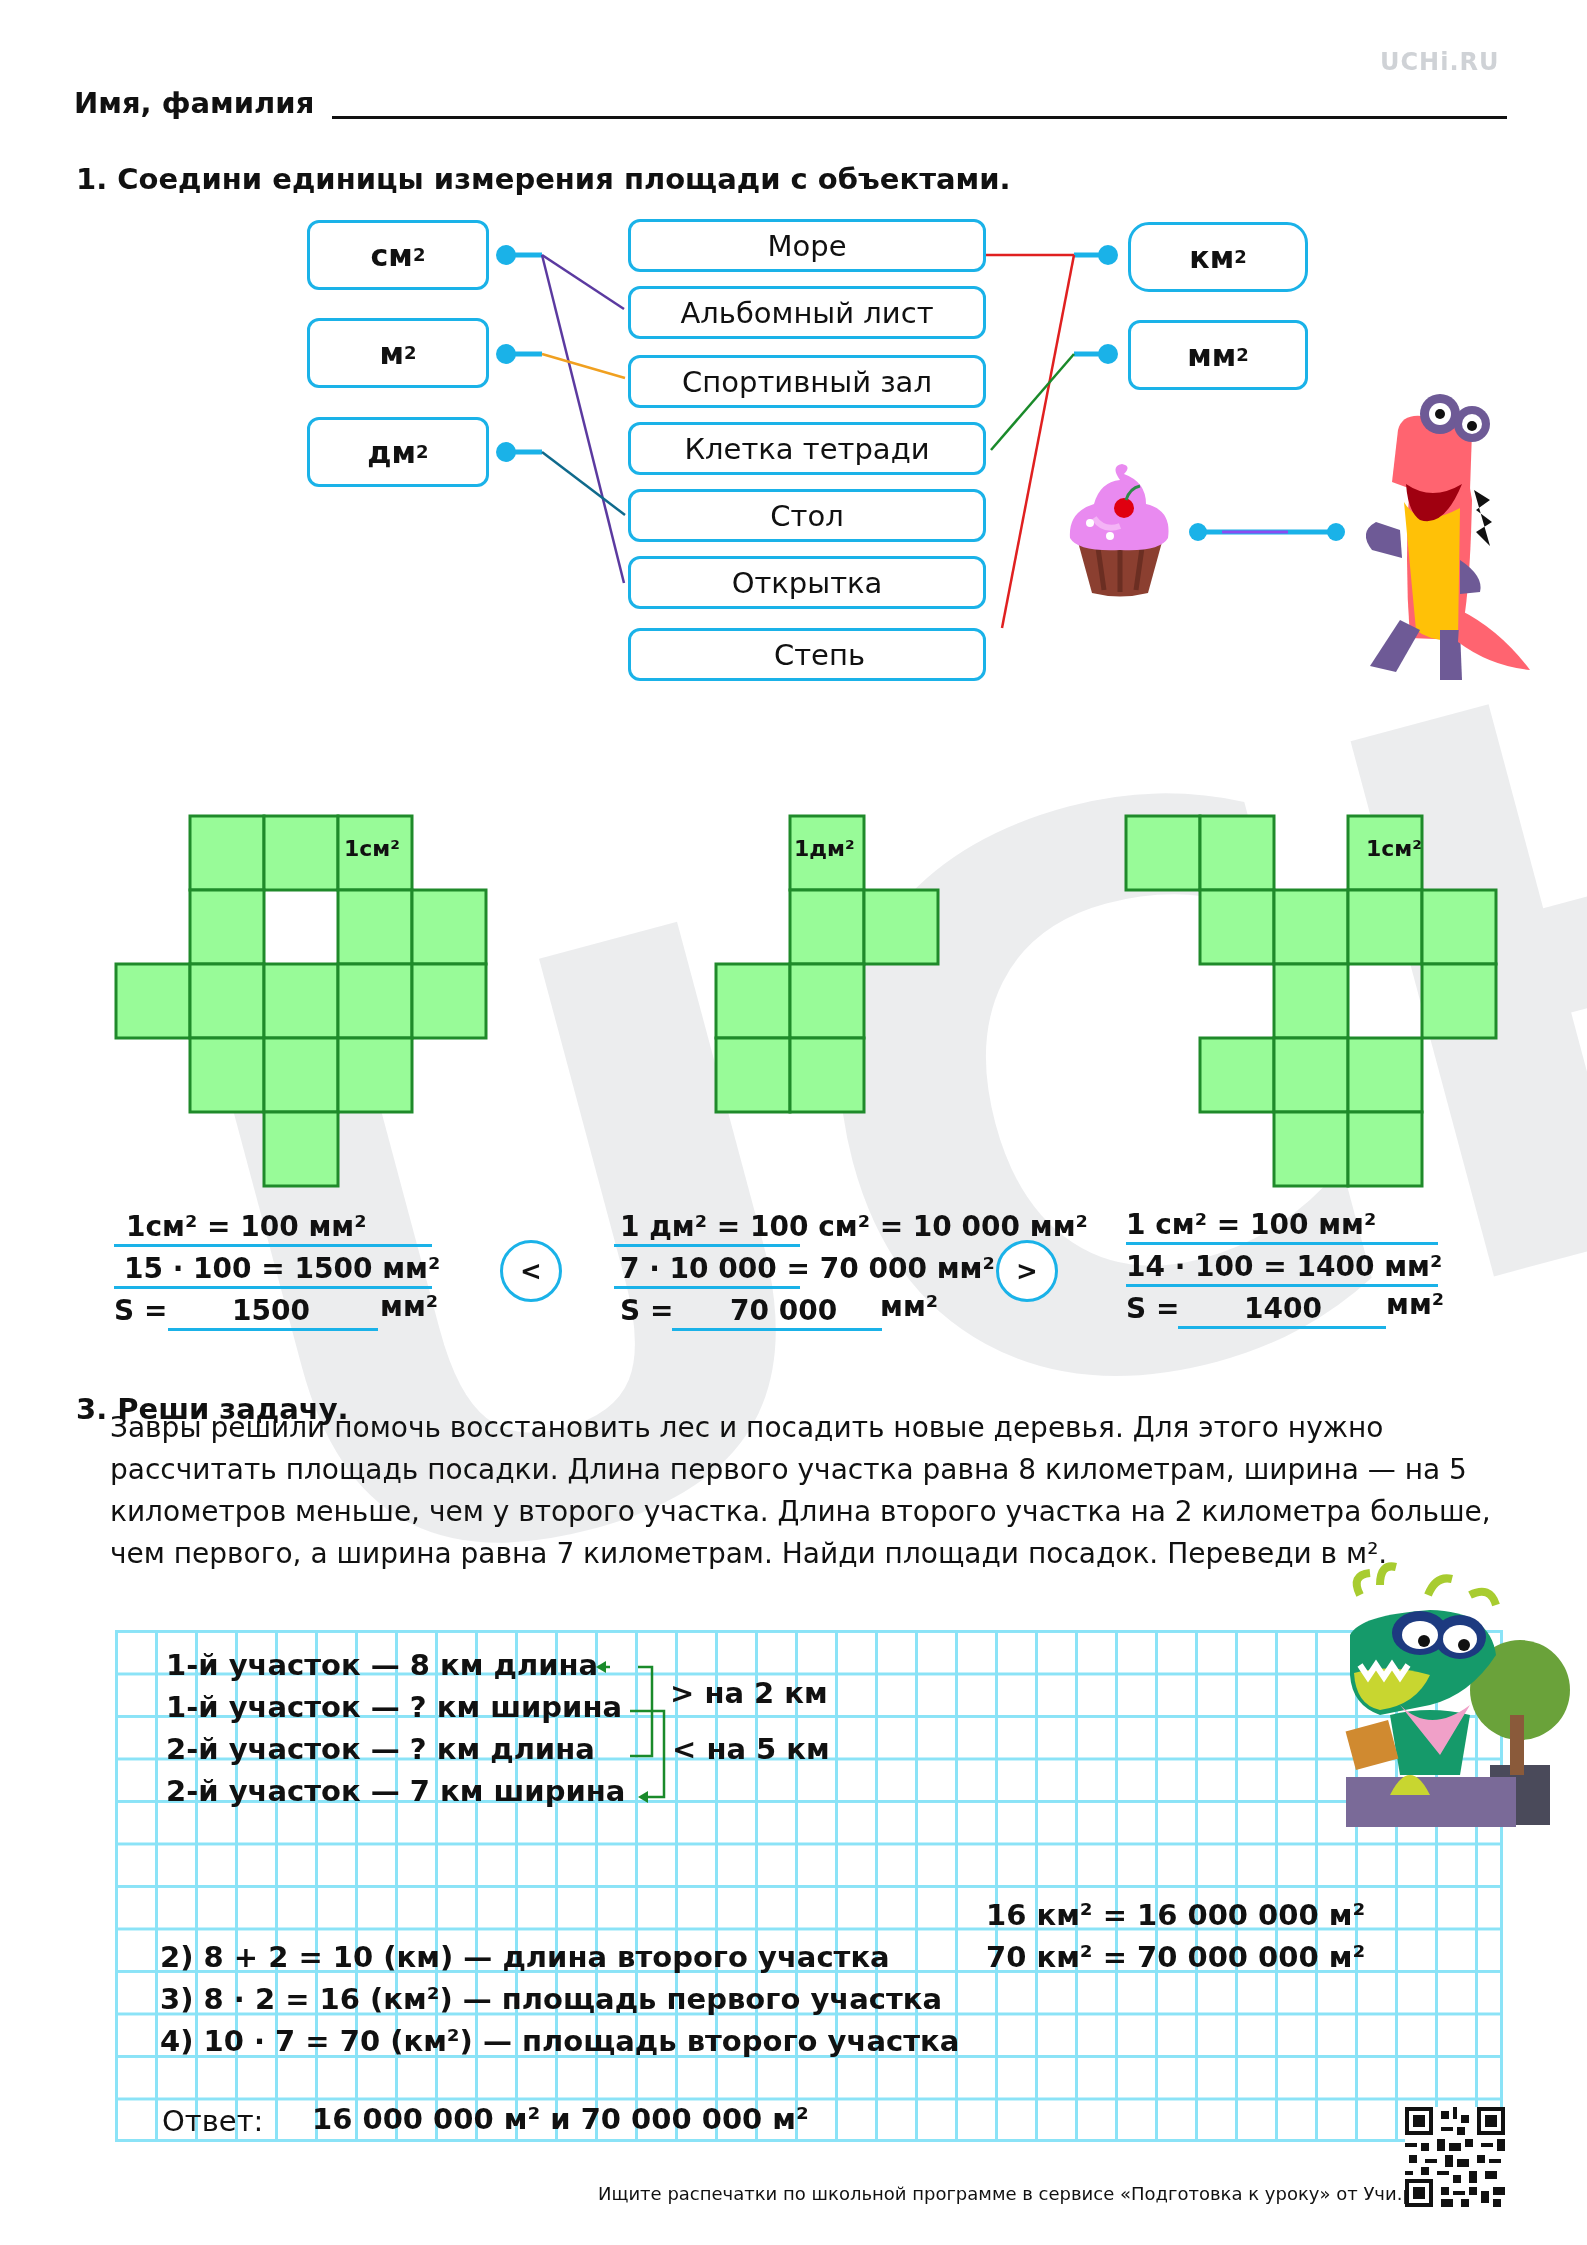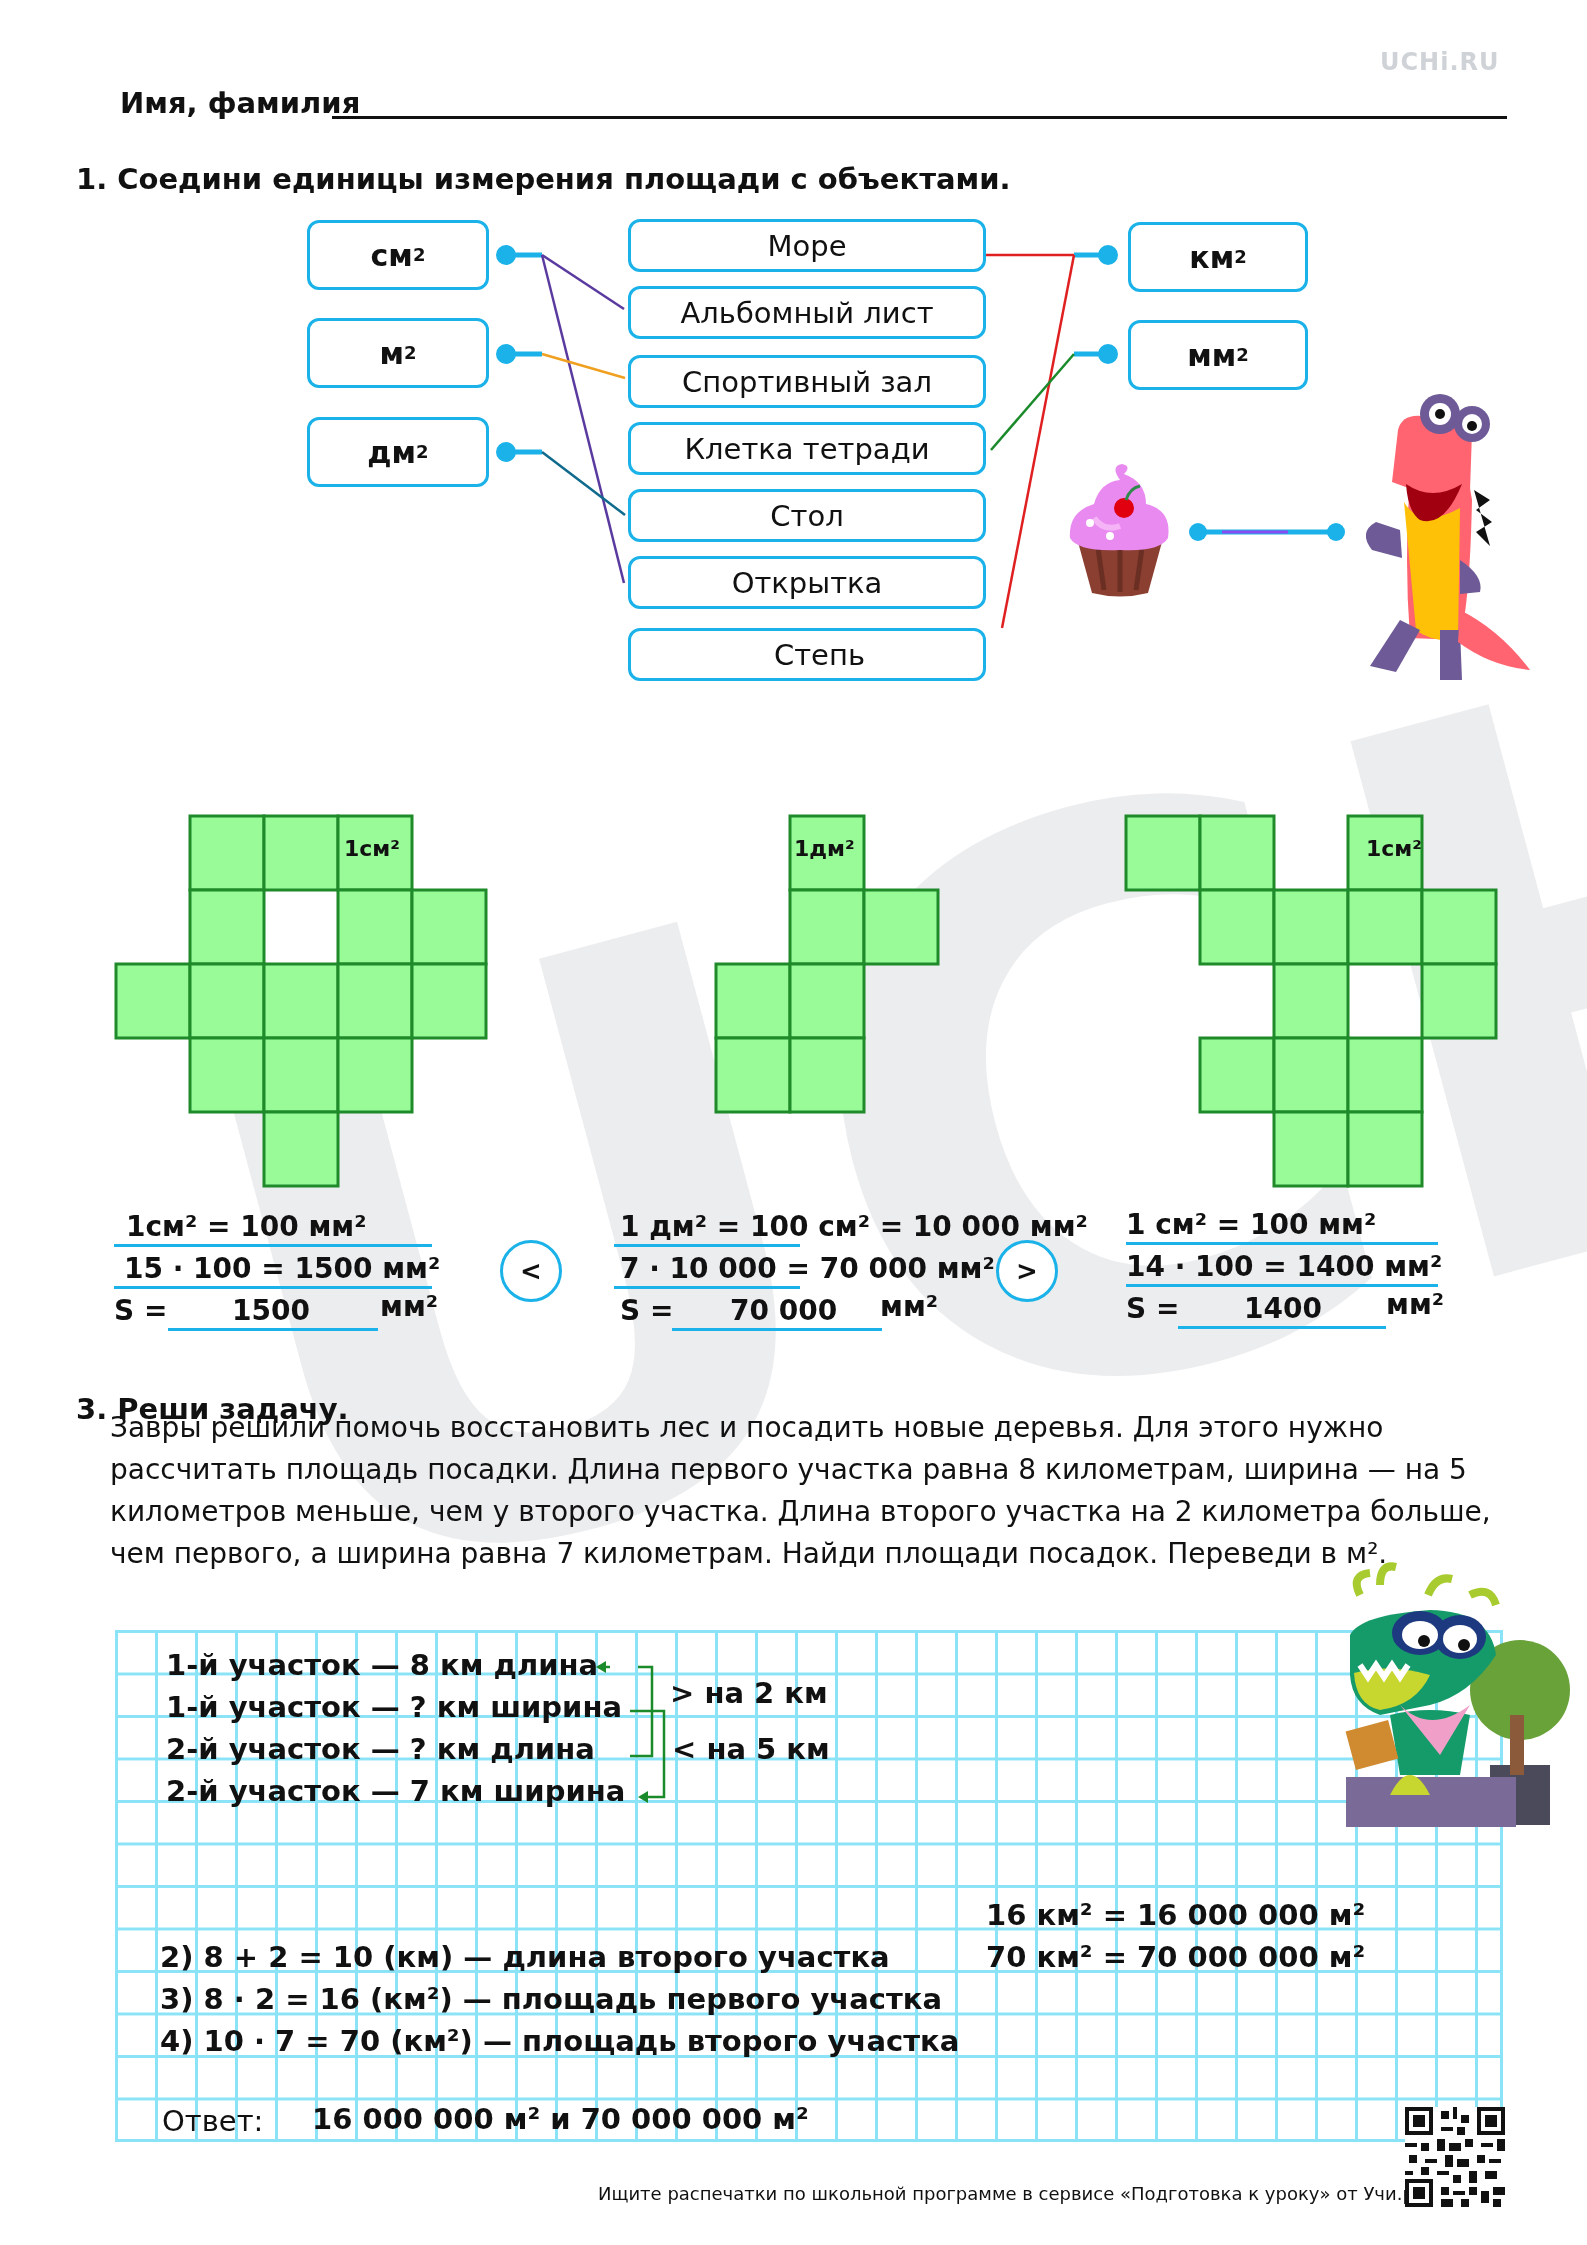--- a/index.html
+++ b/index.html
@@ -3,21 +3,21 @@
 <meta charset="utf-8">
 <style>
   html, body { margin: 0; padding: 0; background: #ffffff; }
   body { width: 1587px; height: 2245px; position: relative; overflow: hidden;
          font-family: "DejaVu Sans", "Liberation Sans", sans-serif; color: #111; }
   .abs { position: absolute; }
   .watermark { position: absolute; left: 0; top: 0; width: 1587px; height: 2245px; pointer-events: none; z-index: 0; }
   .layer { position: absolute; left: 0; top: 0; width: 1587px; height: 2245px; z-index: 1; }
 
   .logo { left: 1380px; top: 48px; font-size: 24px; font-weight: bold; color: #cfd2d6; letter-spacing: 1px; }
-  .name-label { left: 74px; top: 86px; font-size: 29px; font-weight: bold; margin-left: 46px; }
+  .name-label { left: 74px; top: 86px; font-size: 29px; font-weight: bold; }
   .name-line { left: 332px; top: 116px; width: 1175px; height: 3px; background: #111; }
 
   .h { font-size: 29px; font-weight: bold; }
   .h-num { margin-right: 10px; }
 
   .box { position: absolute; border: 3px solid #1ab2e8; border-radius: 12px; background: #fff;
          display: flex; align-items: center; justify-content: center; box-sizing: border-box; }
   .unit-box { width: 182px; height: 70px; font-size: 30px; font-weight: bold; }
   .obj-box { width: 358px; height: 53px; font-size: 29px; }
   sup { font-size: 0.6em; line-height: 0; }
@@ -109,21 +109,21 @@
   </div>
 
   <div class="box obj-box" style="left:628px; top:219px;">Море</div>
   <div class="box obj-box" style="left:628px; top:286px;">Альбомный лист</div>
   <div class="box obj-box" style="left:628px; top:355px;">Спортивный зал</div>
   <div class="box obj-box" style="left:628px; top:422px;">Клетка тетради</div>
   <div class="box obj-box" style="left:628px; top:489px;text-align:center;">Стол</div>
   <div class="box obj-box" style="left:628px; top:556px;">Открытка</div>
   <div class="box obj-box" style="left:628px; top:628px;padding-left:25px;">Степь</div>
 
-  <div class="box unit-box" style="left:1128px; top:222px; width:180px;">
+  <div class="box unit-box" style="left:1128px; top:222px; width:180px;border-radius:21px;">
     <span>км</span>
       <sup>2</sup>
   </div>
   <div class="box unit-box" style="left:1128px; top:320px; width:180px;">
     <span>мм</span>
       <sup>2</sup>
   </div>
 
   <svg class="abs" style="left:1060px; top:460px;" width="120" height="140" viewBox="0 0 120 140">
     <path d="M18 82 L32 133 Q60 140 88 133 L102 82 Z" fill="#8b3f30"></path>

